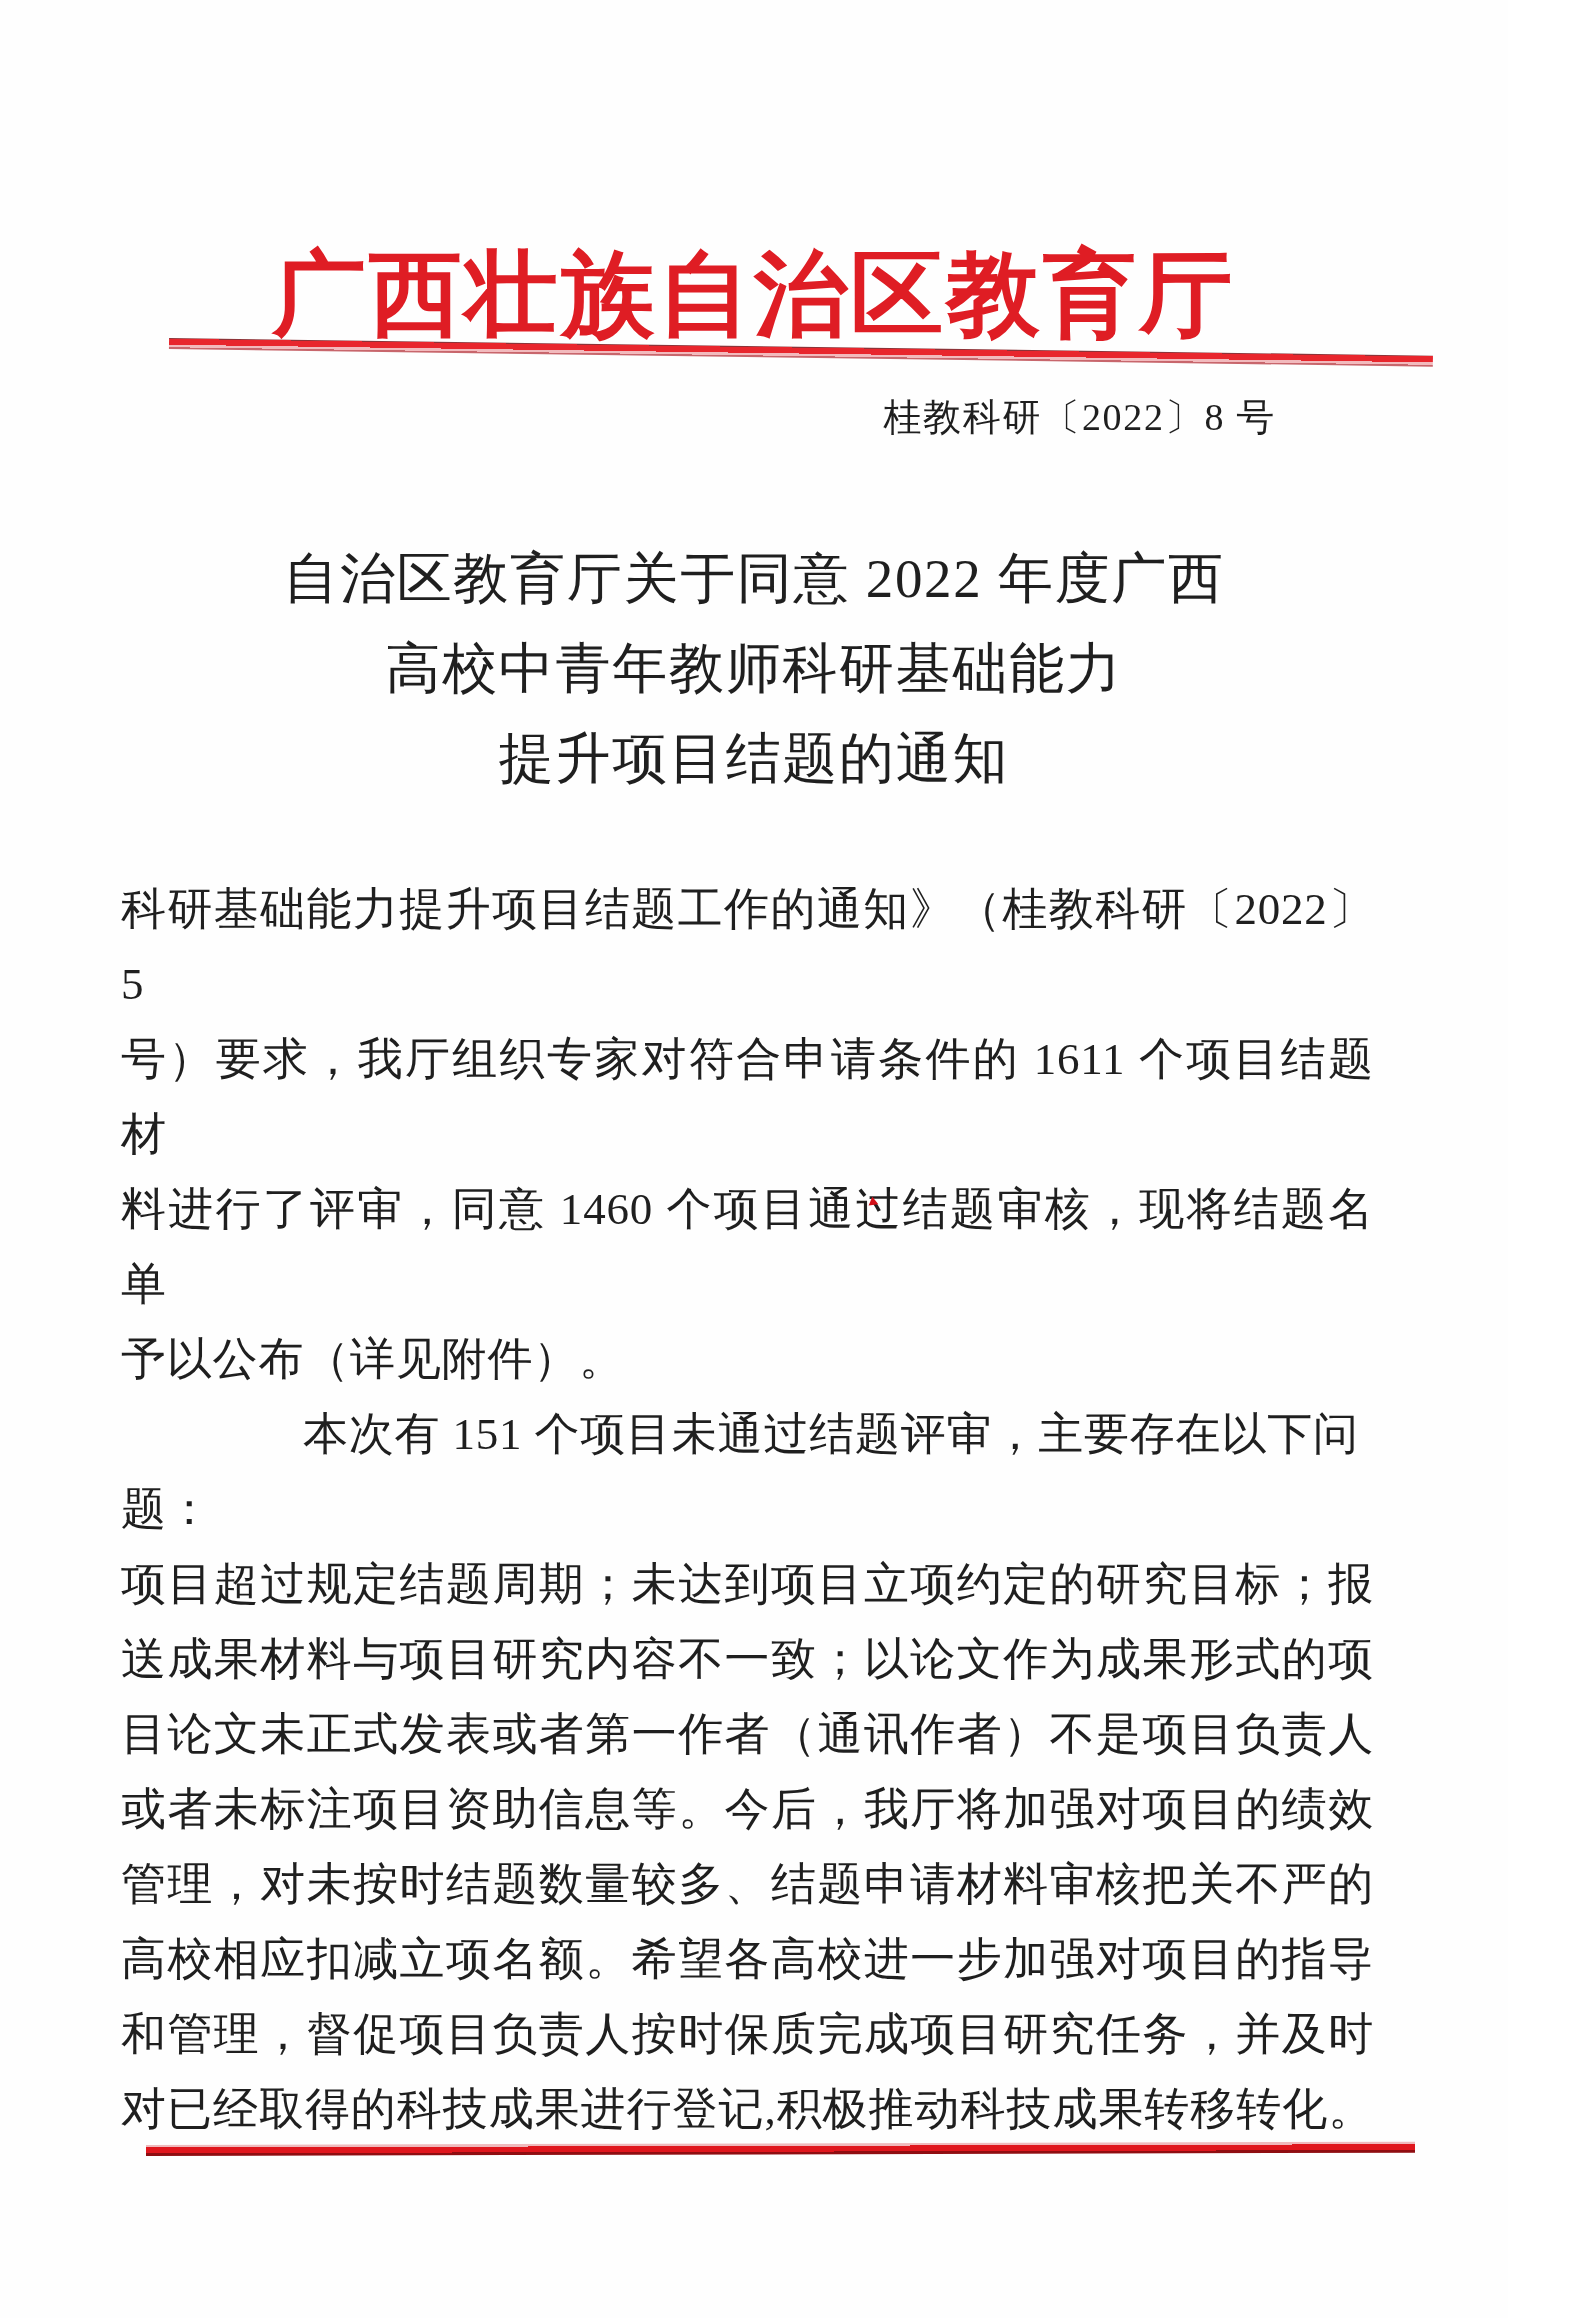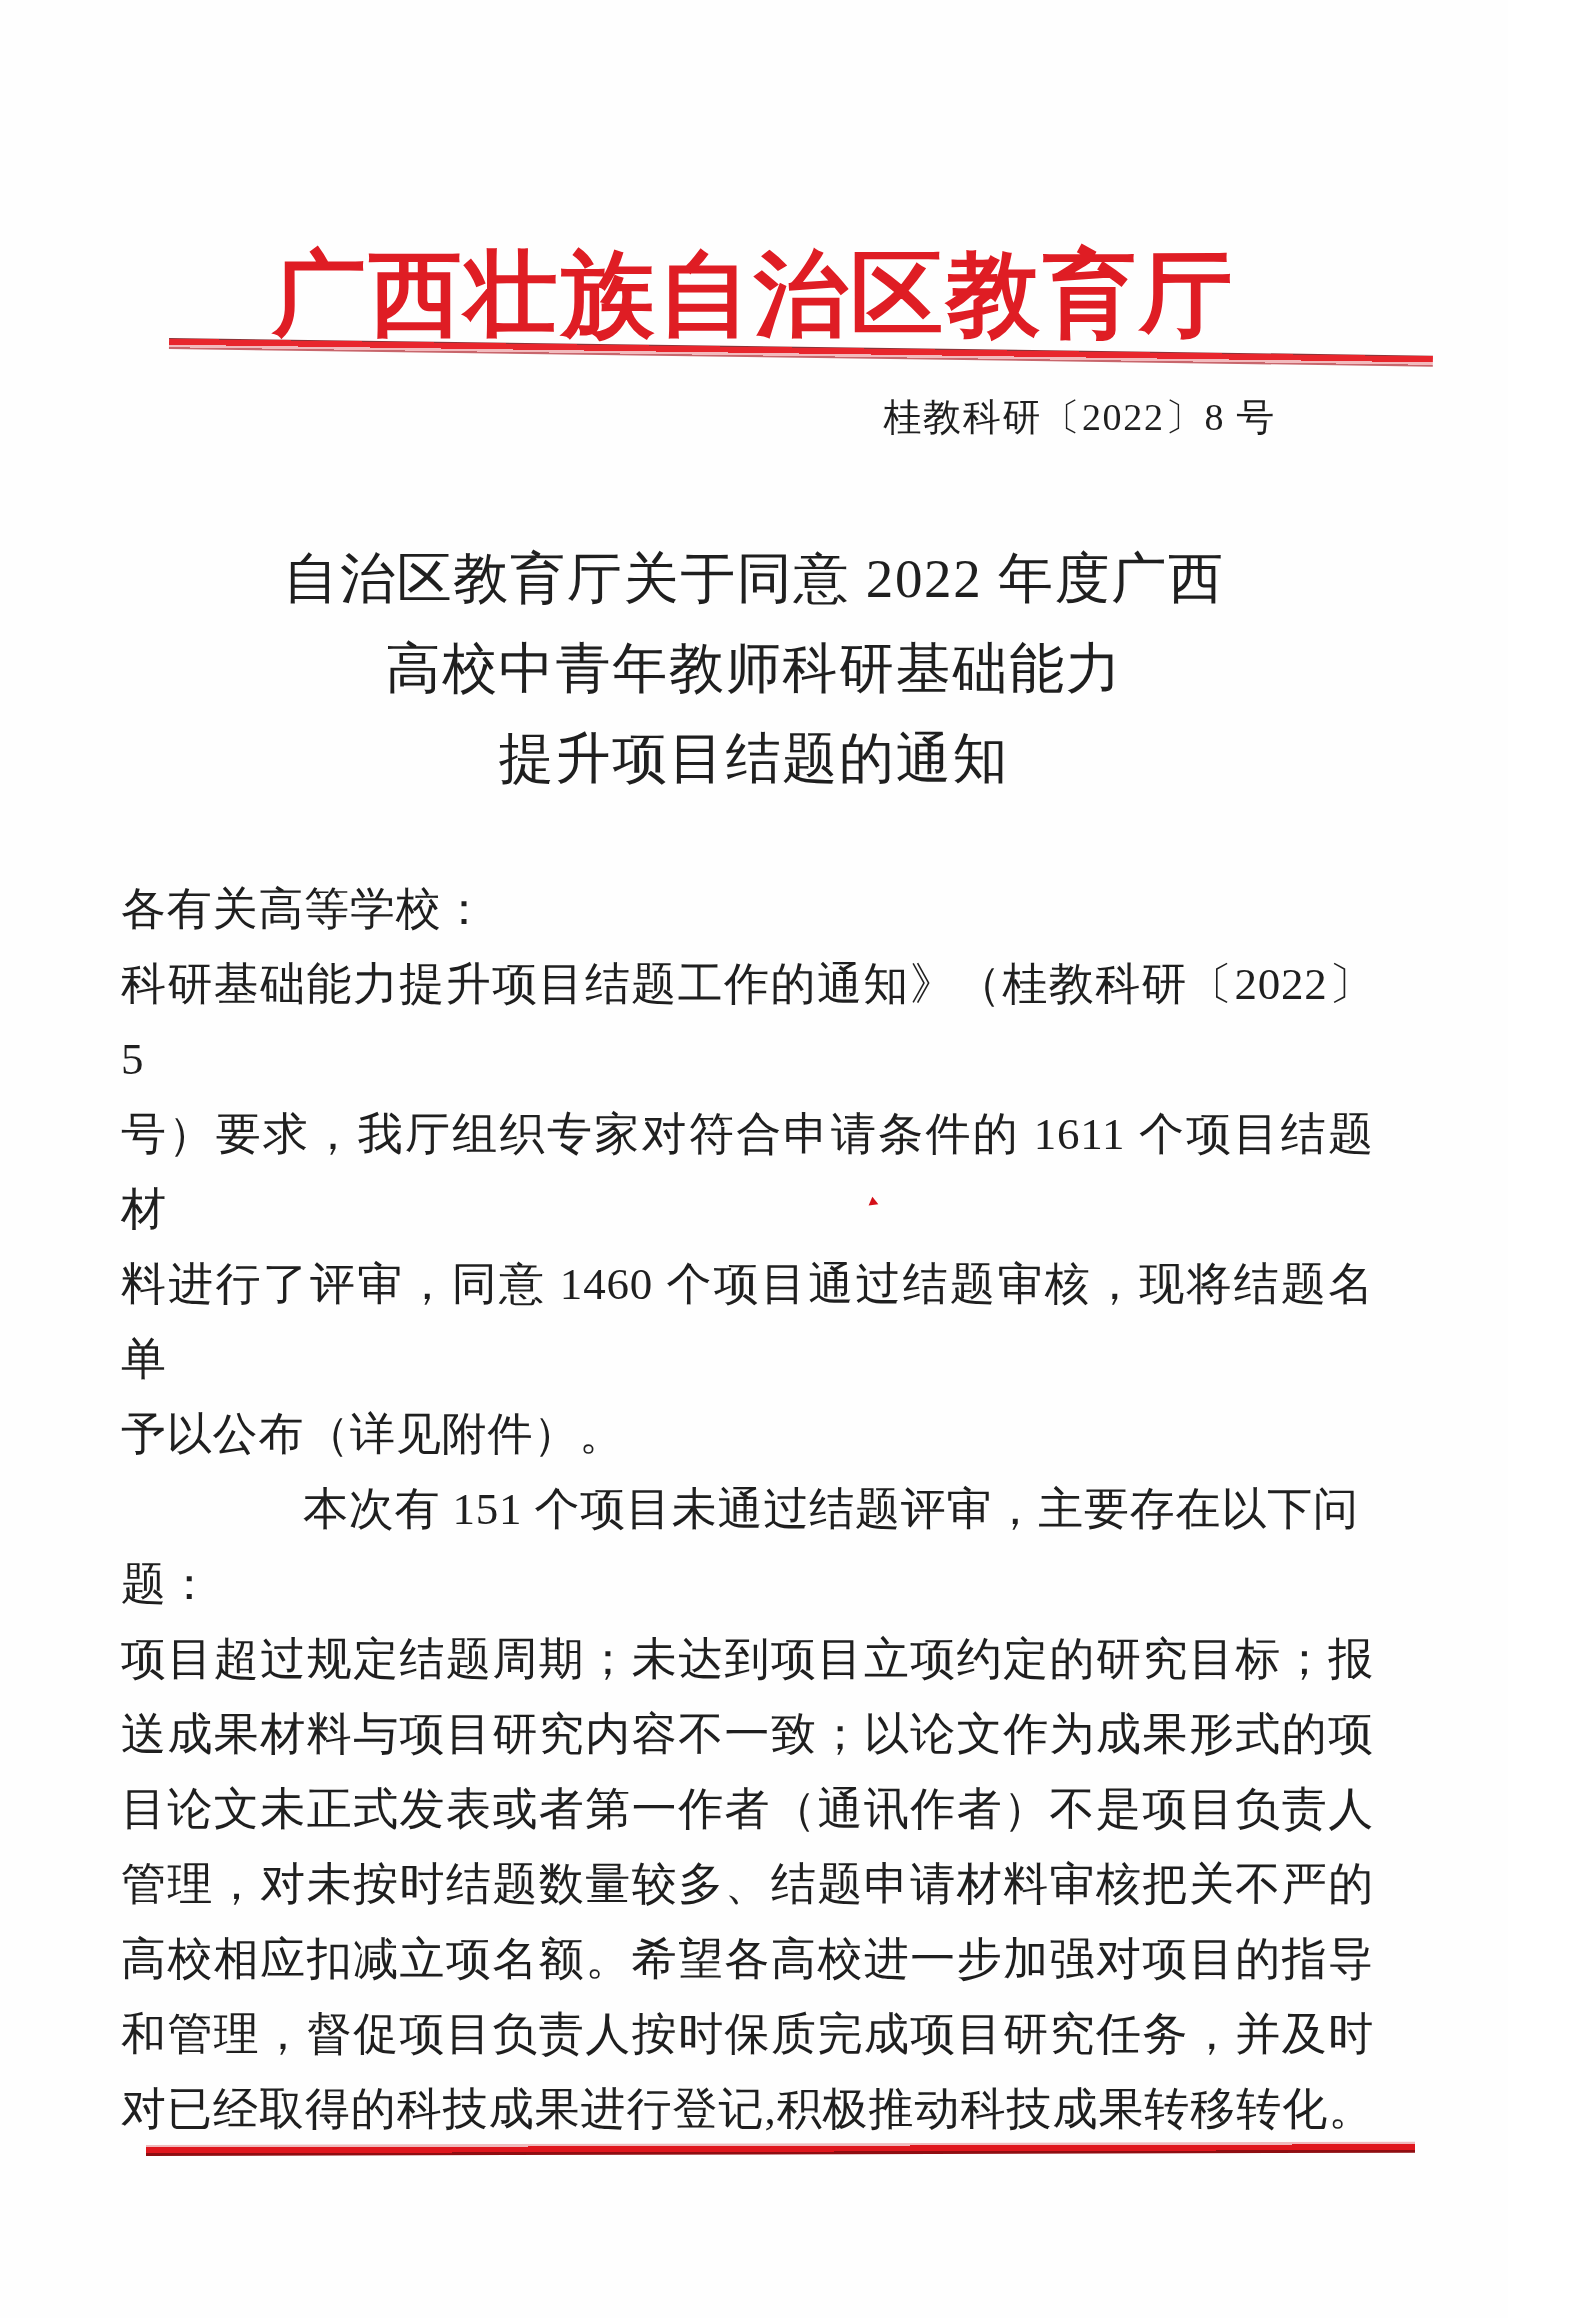--- a/index.html
+++ b/index.html
@@ -117,29 +117,29 @@
 
   <div class="docnum">桂教科研〔2022〕8 号</div>
 
   <div class="title">
     <div>自治区教育厅关于同意 2022 年度广西</div>
     <div>高校中青年教师科研基础能力</div>
     <div>提升项目结题的通知</div>
   </div>
 
   <div class="body-block" id="body-lines">
-      <div class="line">各有关高等学校：</div>
       <div class="line fill">科研基础能力提升项目结题工作的通知》（桂教科研〔2022〕5</div>
       <div class="line fill">号）要求，我厅组织专家对符合申请条件的 1611 个项目结题材</div>
       <div class="line fill">料进行了评审，同意 1460 个项目通过结题审核，现将结题名单</div>
       <div class="line">予以公布（详见附件）。</div>
       <div class="line indent">本次有 151 个项目未通过结题评审，主要存在以下问题：</div>
       <div class="line fill">项目超过规定结题周期；未达到项目立项约定的研究目标；报</div>
       <div class="line fill">送成果材料与项目研究内容不一致；以论文作为成果形式的项</div>
       <div class="line fill">目论文未正式发表或者第一作者（通讯作者）不是项目负责人</div>
+      <div class="line fill">或者未标注项目资助信息等。今后，我厅将加强对项目的绩效</div>
       <div class="line fill">管理，对未按时结题数量较多、结题申请材料审核把关不严的</div>
       <div class="line fill">高校相应扣减立项名额。希望各高校进一步加强对项目的指导</div>
       <div class="line fill">和管理，督促项目负责人按时保质完成项目研究任务，并及时</div>
       <div class="line fill">对已经取得的科技成果进行登记,积极推动科技成果转移转化。</div>
     </div>
 
   <span class="red-mark">▲</span>
 
   <div class="redline bottom"></div>
 

